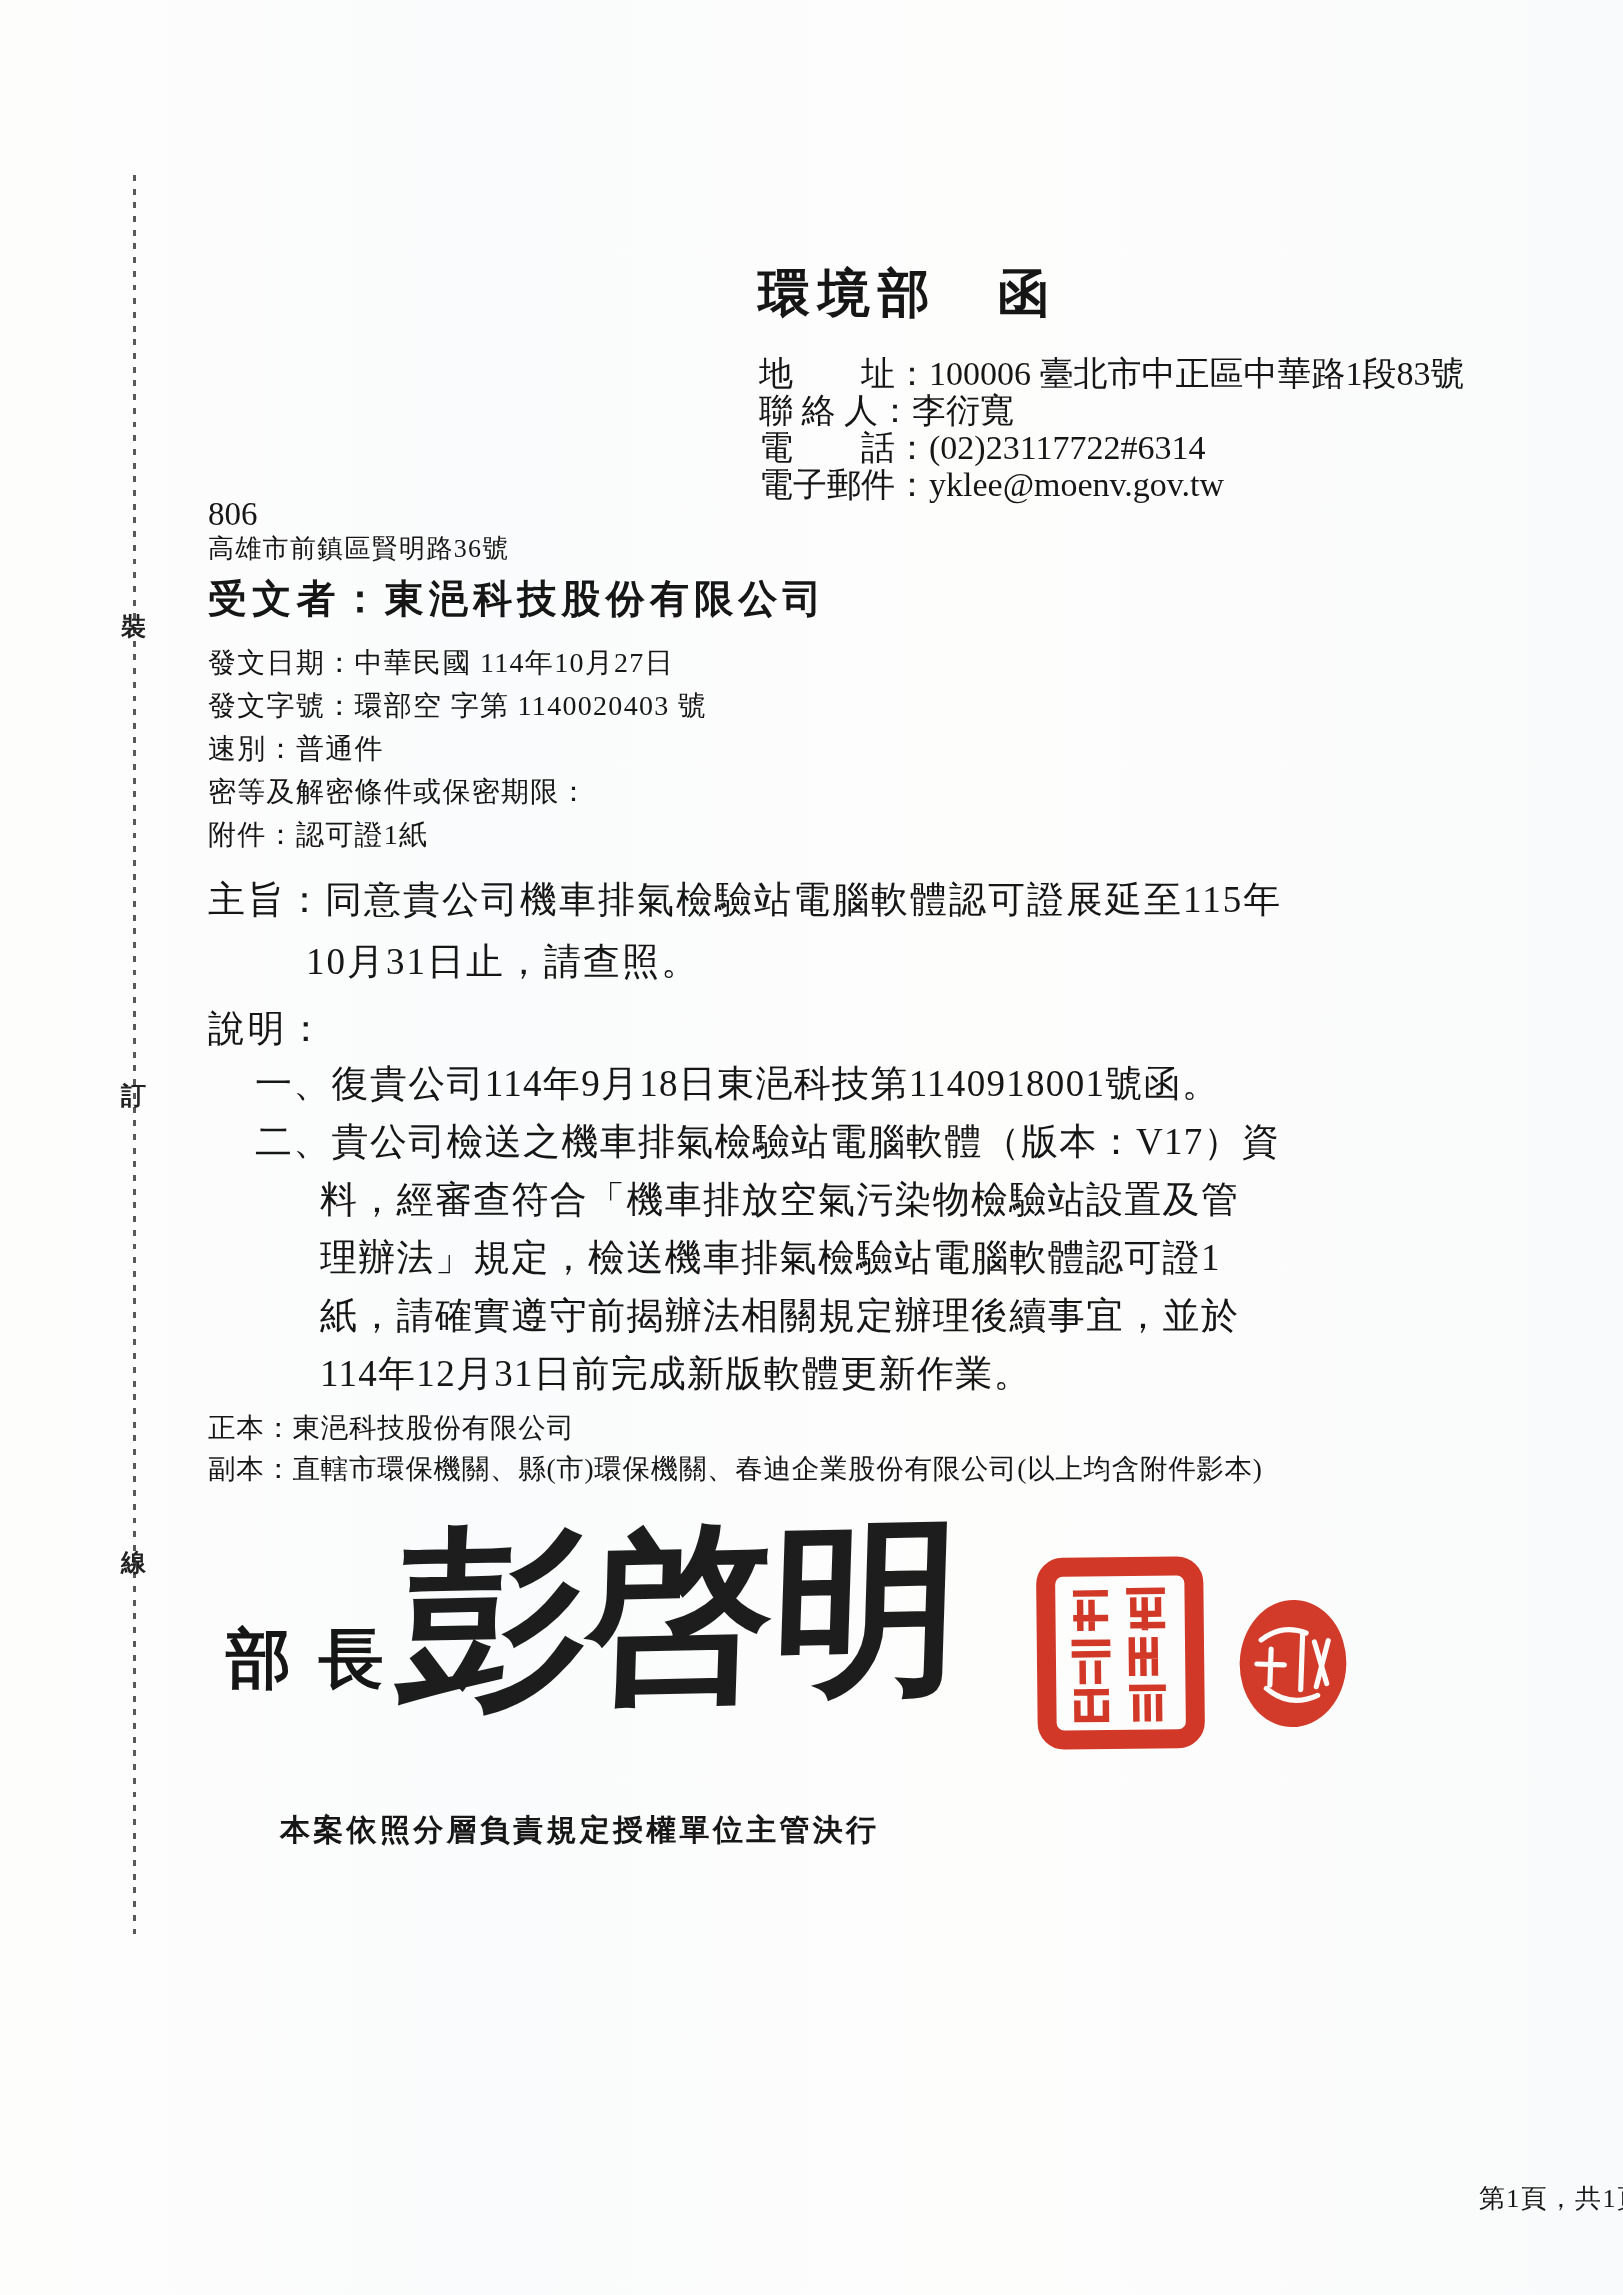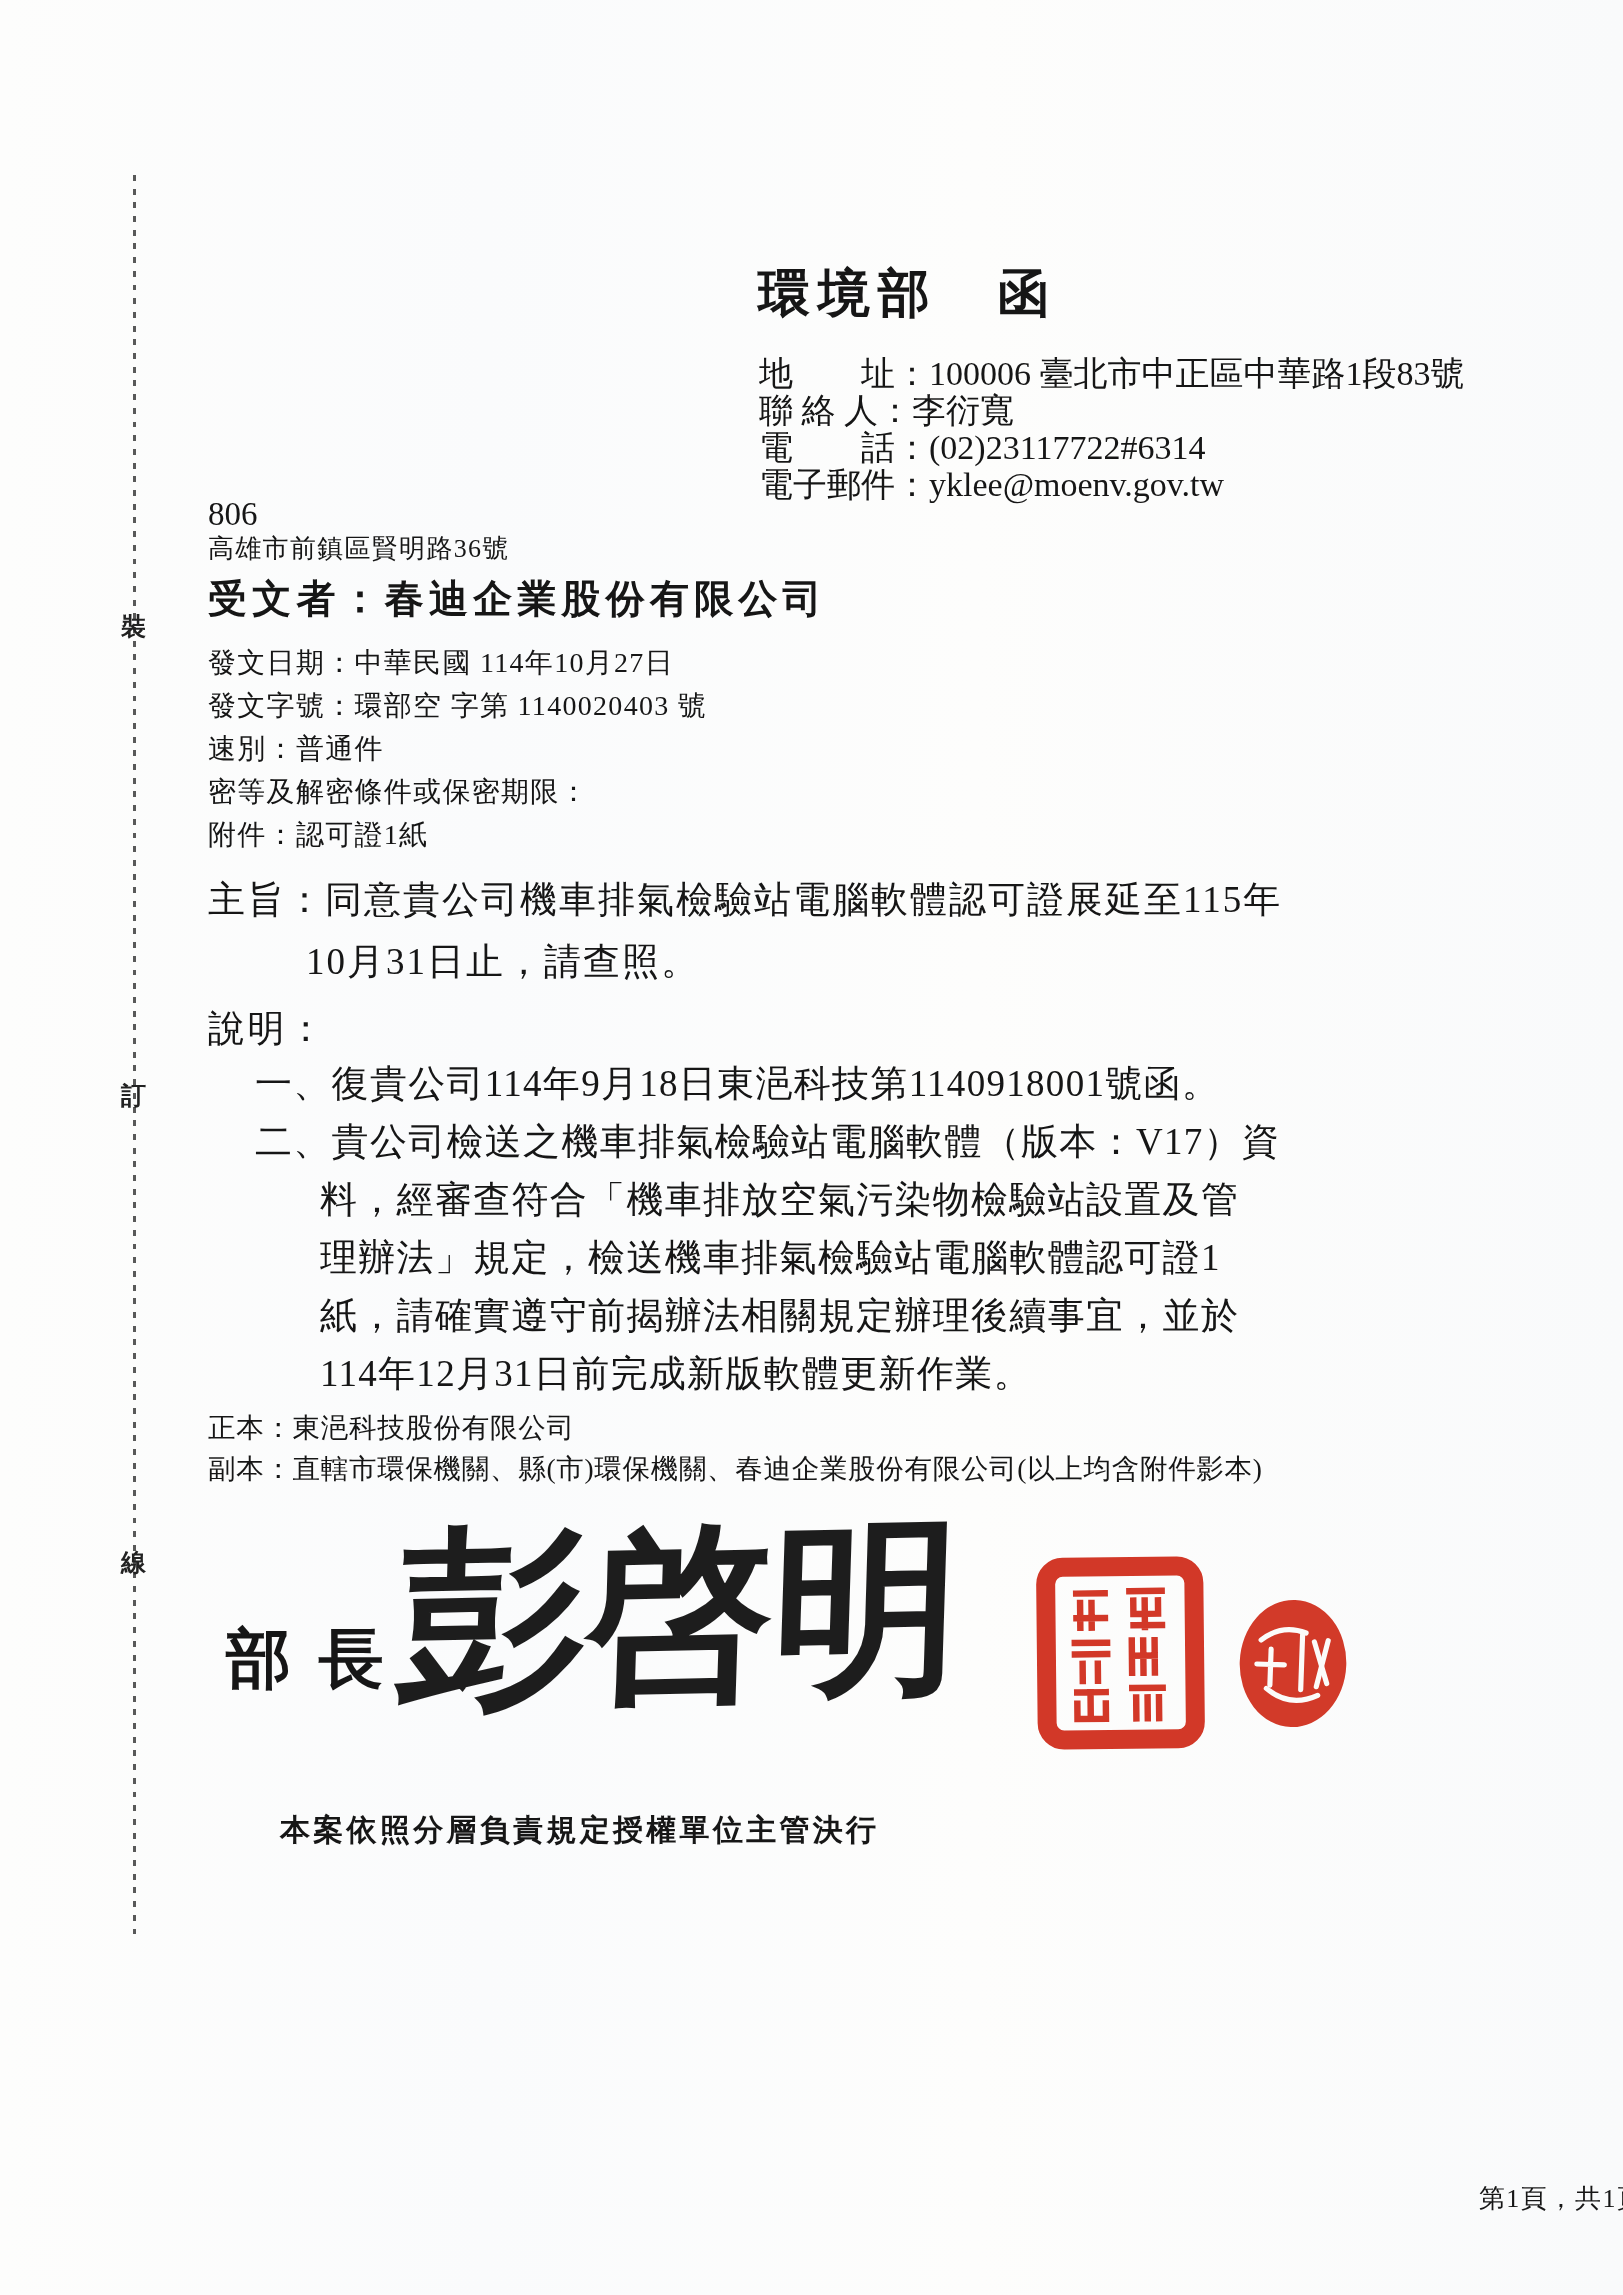--- a/index.html
+++ b/index.html
@@ -101,21 +101,21 @@
 
   <div class="contact-block">
     <div>地　　址：100006 臺北市中正區中華路1段83號</div>
     <div>聯 絡 人：李衍寬</div>
     <div>電　　話：(02)23117722#6314</div>
     <div>電子郵件：yklee@moenv.gov.tw</div>
   </div>
 
   <div class="recipient-zip">806</div>
   <div class="recipient-address">高雄市前鎮區賢明路36號</div>
-  <div class="recipient-line">受文者：春迪企業股份有限公司</div>
+  <div class="recipient-line">受文者：東浥科技股份有限公司</div>
 
   <div class="meta-block">
     <div>發文日期：中華民國 114年10月27日</div>
     <div>發文字號：環部空 字第 1140020403 號</div>
     <div>速別：普通件</div>
     <div>密等及解密條件或保密期限：</div>
     <div>附件：認可證1紙</div>
   </div>
 
   <div class="subject-block">

